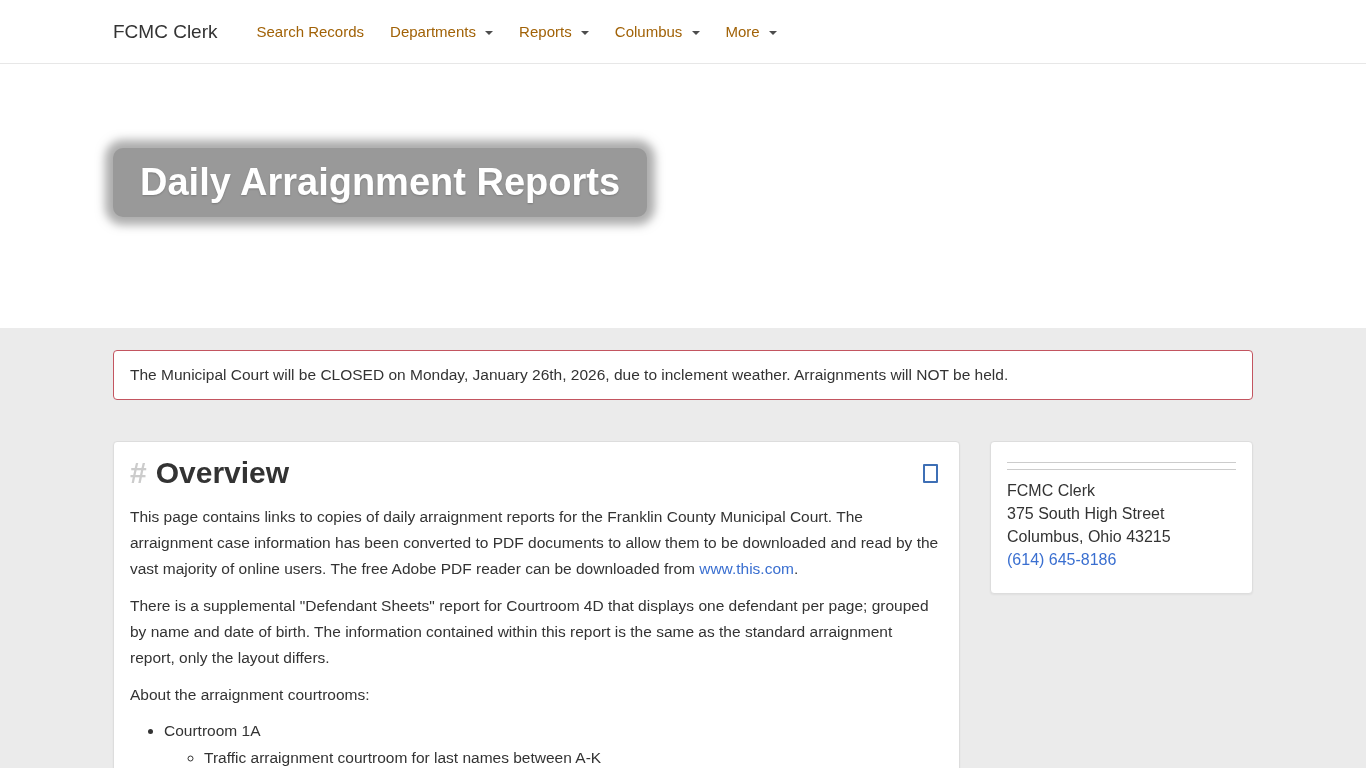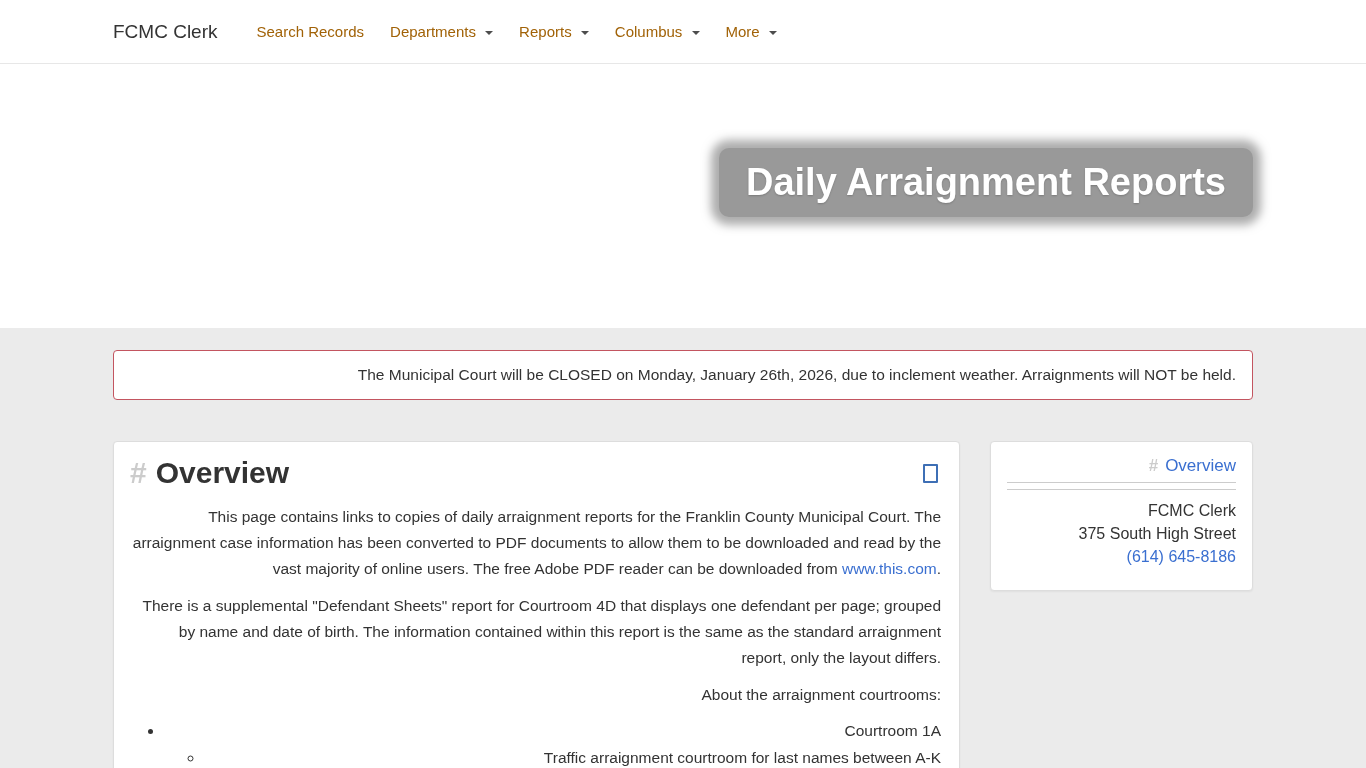--- a/index.html
+++ b/index.html
@@ -3,21 +3,21 @@
 <meta charset="utf-8">
 <title>Daily Arraignment Reports</title>
 <style>
   * { margin: 0; padding: 0; box-sizing: border-box; }
   html, body { width: 1366px; height: 768px; overflow: hidden; }
   body {
     font-family: "Liberation Sans", "DejaVu Sans", sans-serif;
     background: #ebebeb;
     color: #333;
   }
-  .container { width: 1170px; margin: 0 auto; padding: 0 15px; text-align: right; }
+  .container { width: 1170px; margin: 0 auto; padding: 0 15px; }
 
   
   .navbar {
     height: 64px;
     background: #fff;
     border-bottom: 1px solid #e7e7e7;
   }
   .nav-inner { display: flex; align-items: center; height: 100%; }
   .brand {
     font-size: 19px;
@@ -181,27 +181,25 @@
             <span>Courtroom 1A</span>
             <ul class="courtroom-sublist">
               <li>Traffic arraignment courtroom for last names between A-K</li>
               <li>Located on the 1st floor</li>
             </ul>
           </li>
         </ul>
       </div>
 
       <div class="card side-col">
-        <div class="side-link-row">
-          <span class="hash">#</span><a>Overview</a>
-        </div>
         <hr class="side-divider">
         <hr class="side-divider">
         <div class="address">
           <div>FCMC Clerk</div>
           <div>375 South High Street</div>
+          <div>Columbus, Ohio 43215</div>
           <a>(614) 645-8186</a>
         </div>
       </div>
 
     </div>
   </div>
 </section>
 
 </body></html>

